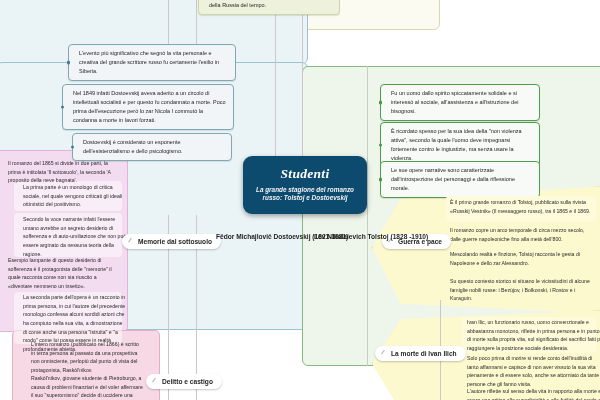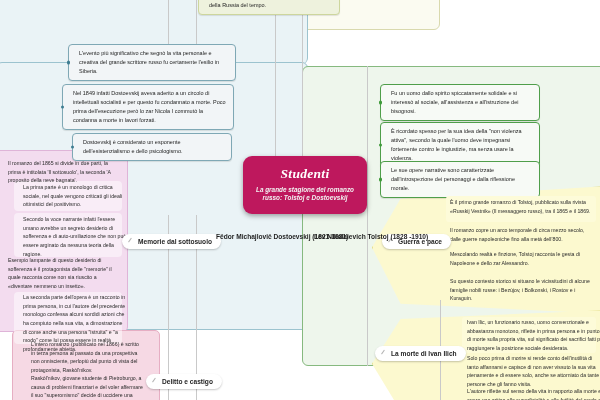--- a/index.html
+++ b/index.html
@@ -50,21 +50,21 @@
     background:#fcf9cf;border:1px solid #e4dd86;
     clip-path:polygon(0% 48%, 12% 8%, 100% 0%, 100% 100%, 12% 90%);
   }
 
   
   .vline{position:absolute;width:1px;background:#c9c9c9;}
 
   
   .root{
     position:absolute;left:243px;top:156px;width:124px;height:58px;
-    background:#be185d;border-radius:9px;
+    background:#0c4a6e;border-radius:9px;
     box-shadow:0 2px 5px rgba(0,0,0,.35);
     display:flex;flex-direction:column;align-items:center;justify-content:center;
     color:#ffffff;text-align:center;z-index:40;
   }
   .root-title{
     font-family:"Liberation Serif","DejaVu Serif",serif;
     font-style:italic;font-weight:bold;font-size:13.5px;letter-spacing:.3px;
     line-height:1;margin-bottom:5px;
   }
   .root-sub{

